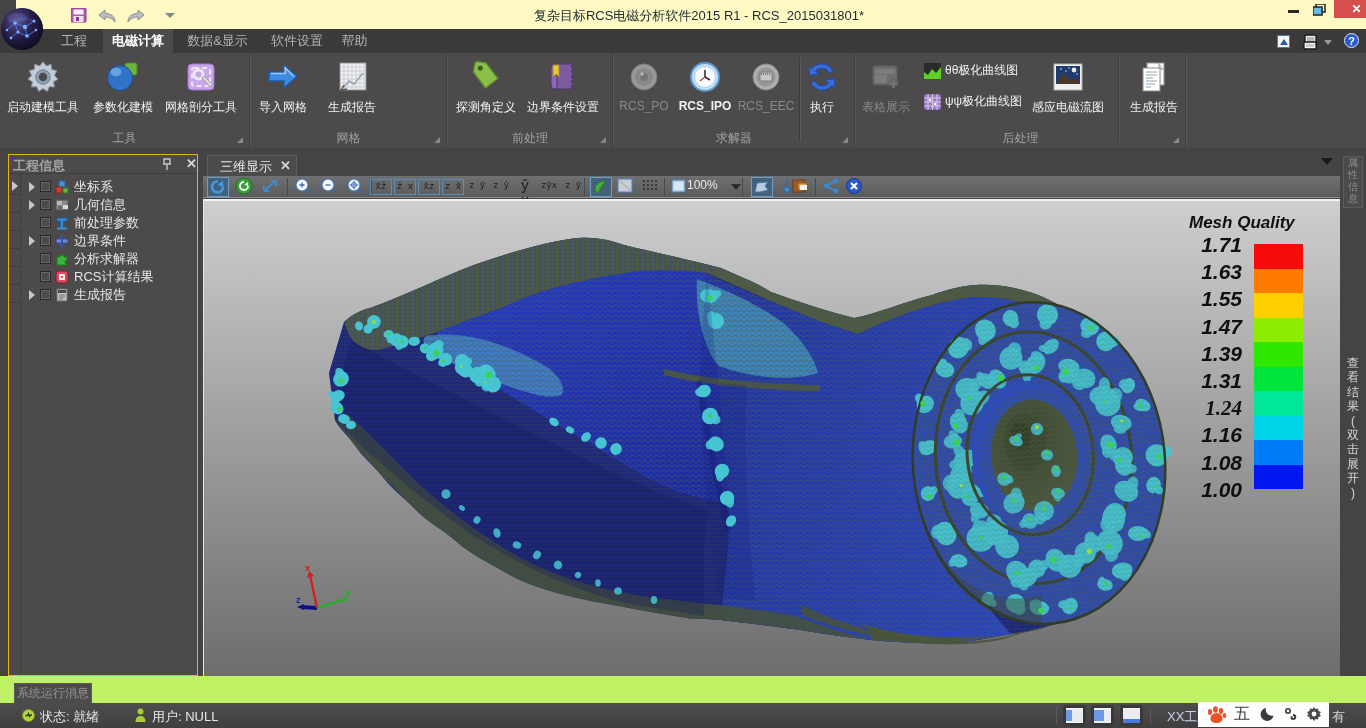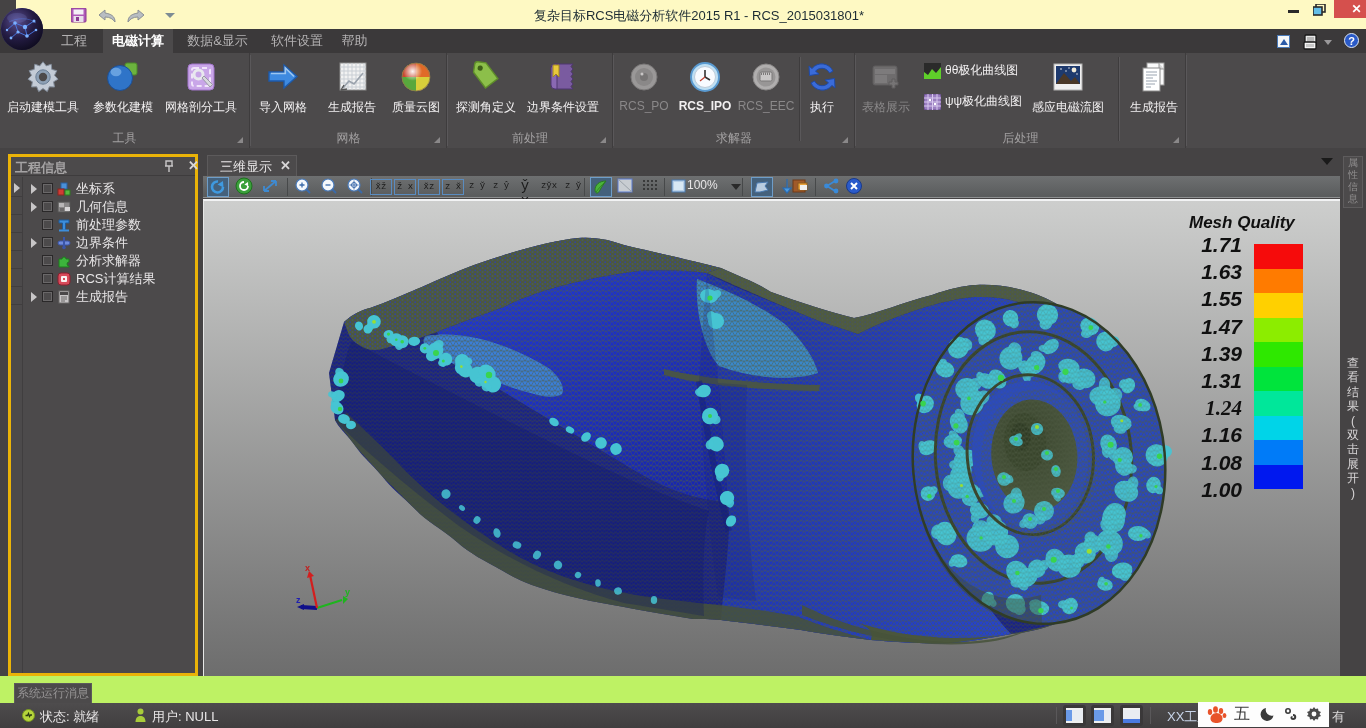--- a/index.html
+++ b/index.html
@@ -43,21 +43,21 @@
 .bigbtn { position:absolute; top:3px; width:70px; height:72px; text-align:center; }
 .bigbtn .bicon { position:absolute; left:50%; top:5px; transform:translateX(-50%); width:32px; height:32px; }
 .bigbtn .blabel { position:absolute; left:50%; transform:translateX(-50%); top:43px; white-space:nowrap;
   font-size:12px; color:#f2f0f1; }
 .bigbtn.disabled .blabel { color:#8a8889; }
 .smallrow { position:absolute; height:22px; white-space:nowrap; font-size:12px; color:#f2f0f1; }
 .smallrow .sicon { display:inline-block; vertical-align:middle; width:17px; height:16px; margin-right:4px; }
 
 
 .lpanel { position:absolute; left:8px; top:154px; width:190px; height:522px; background:#4c4a4b;
-  border:3px solid #eab308; }
+  border:1px solid #eab308; }
 .lpanel-head { position:absolute; left:0; top:0; right:0; height:19px; border-bottom:1px solid #3e3c3d;
   color:#a5a3a4; font-size:13px; font-weight:bold; }
 .gutter { position:absolute; left:0; top:20px; width:12px; bottom:0; border-right:1px solid #403e3f; }
 .gutcell { position:absolute; left:0; width:12px; height:18px; border-bottom:1px solid #403e3f; }
 .trow { position:absolute; left:13px; right:0; height:18px; font-size:13px; color:#e8e6e7; line-height:18px; }
 .texp { position:absolute; left:7px; top:4px; width:0; height:0;
   border-top:5px solid transparent; border-bottom:5px solid transparent; border-left:6px solid #c8c6c7; }
 .tcheck { position:absolute; left:18px; top:3px; width:11px; height:11px; background:#4c4a4b;
   border:1px solid #2a2829; box-shadow:inset 0 0 0 1px #6a6869; }
 .ticon { position:absolute; left:33px; top:2px; width:14px; height:14px; }
@@ -211,37 +211,20 @@
         <svg class="bicon" viewBox="0 0 32 32">
           <rect x="4" y="2" width="26" height="27" fill="#f2f2f2" stroke="#8a8a8a"></rect>
           <g stroke="#c9ced4" stroke-width="1">
             <path d="M8 2 V29 M12 2 V29 M16 2 V29 M20 2 V29 M24 2 V29 M28 2 V29"></path>
             <path d="M4 6 H30 M4 10 H30 M4 14 H30 M4 18 H30 M4 22 H30 M4 26 H30"></path>
           </g>
           <path d="M7 27 L13 20 L18 23 L27 12" fill="none" stroke="#9aa2ac" stroke-width="1.6"></path>
           <path d="M5 29 L8 24 M5 29 L11 28" stroke="#555" stroke-width="1.4"></path>
         </svg>
         <div class="blabel">生成报告</div>
-      </div>
-      <div class="bigbtn" style="left:130px;">
-        <svg class="bicon" viewBox="0 0 32 32">
-          <defs>
-            <radialGradient id="ballhl" cx="38%" cy="30%" r="75%">
-              <stop offset="0%" stop-color="#ffffff" stop-opacity=".95"></stop>
-              <stop offset="45%" stop-color="#ffffff" stop-opacity="0"></stop>
-            </radialGradient>
-          </defs>
-          <circle cx="16" cy="16" r="14" fill="#e8b23a"></circle>
-          <path d="M16 2 A14 14 0 0 1 30 16 L16 16 Z" fill="#e06a28"></path>
-          <path d="M30 16 A14 14 0 0 1 16 30 L16 16 Z" fill="#d8cf3a"></path>
-          <path d="M16 30 A14 14 0 0 1 2 16 L16 16 Z" fill="#58a83c"></path>
-          <path d="M2 16 A14 14 0 0 1 16 2 L16 16 Z" fill="#c84830"></path>
-          <circle cx="16" cy="16" r="14" fill="url(#ballhl)" stroke="#8a7a4a" stroke-width=".8"></circle>
-        </svg>
-        <div class="blabel">质量云图</div>
       </div>
     </div>
 
     <div class="rgroup" style="left:448px; width:165px;">
       <div class="gcap">前处理</div>
         <div class="gtri"></div>
       <div class="bigbtn" style="left:3px;">
         <svg class="bicon" viewBox="0 0 32 32">
           <path d="M14 2 L28 16 L17 27 L3 13 L3 5 Q3 2 6 2 Z" transform="rotate(8 16 16)" fill="#8cbf4a" stroke="#5e8c2a" stroke-width="1.4"></path>
           <circle cx="9" cy="8" r="2.6" fill="#3e6018" transform="rotate(8 16 16)"></circle>

